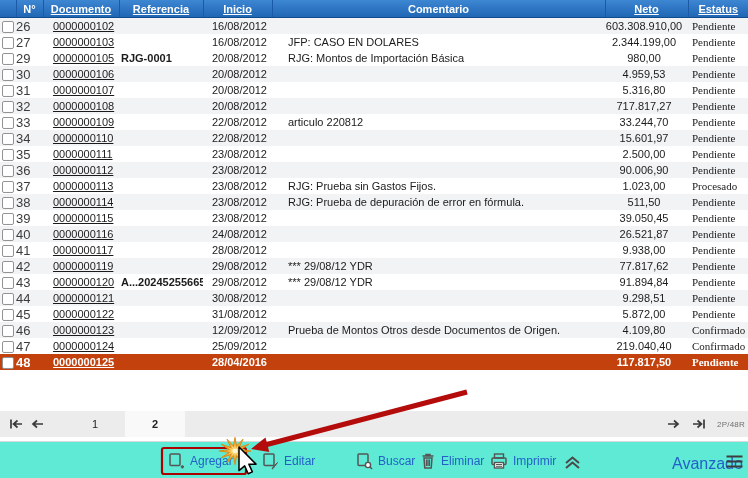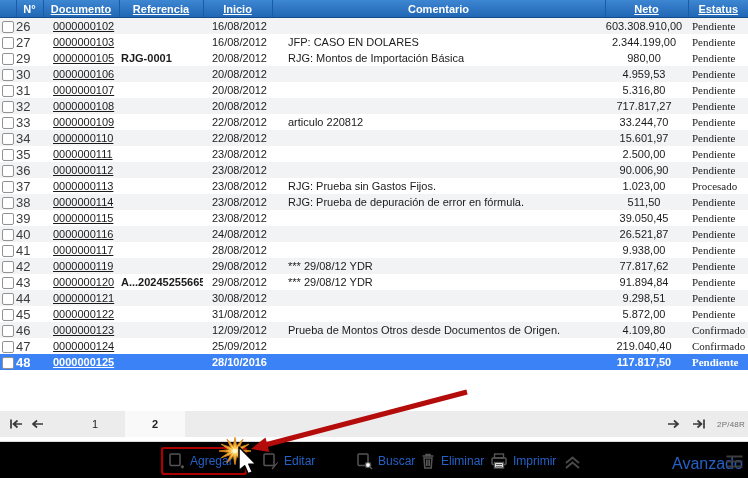--- a/index.html
+++ b/index.html
@@ -8,21 +8,21 @@
 
   
   table{border-collapse:collapse;table-layout:fixed;width:748px;}
   thead th{height:17px;background:linear-gradient(180deg,#3d86d2,#2066b4);color:#fff;
     font-size:11px;font-weight:bold;padding:0;border-right:1px solid #1a5aa6;border-bottom:1px solid #134a89;
     text-align:center;white-space:nowrap;overflow:hidden;}
   thead th:last-child{border-right:none;}
   thead th .sort{text-decoration:underline;}
   tbody td{height:16px;font-size:11px;color:#1b1b1b;padding:0;white-space:nowrap;overflow:hidden;vertical-align:middle;}
   tr.alt td{background:#f2f3f4;}
-  tr.selected td{background:#3b82f6;color:#fff;font-weight:bold;}
+  tr.selected td{background:#c2410c;color:#fff;font-weight:bold;}
   td.cbcol,th.cbcol{width:16px;}
   .cb{display:inline-block;width:10px;height:10px;border:1px solid #939393;background:#fff;border-radius:2px;margin:0 0 0 2px;vertical-align:middle;}
   td.num{font-size:13px;color:#3c3c3c;text-align:left;padding-right:3px;}
   tr.selected td.num{color:#fff;}
   .doclink{text-decoration:underline;cursor:pointer;margin-left:8px;}
   td.doc{padding-left:2px;}
   td.ref{padding-left:2px;font-weight:bold;}
   td.date{text-align:right;padding-right:5px;}
   td.comment{padding-left:16px;}
   td.neto{text-align:center;padding-right:5px;}
@@ -34,21 +34,21 @@
   .pnav{display:inline-flex;align-items:center;margin-right:6px;cursor:pointer;}
   .pages{display:flex;height:26px;margin-left:14px;}
   .page-cell{width:60px;text-align:center;line-height:26px;font-size:11px;color:#222;cursor:pointer;}
   .page-cell.current{background:#f9f9f9;font-weight:bold;}
   .pright{margin-left:auto;display:flex;align-items:center;}
   .pright .pnav{margin-right:10px;}
   .psummary{font-size:8px;color:#6f6f6f;margin-right:3px;letter-spacing:.2px;}
 
   
   .divider{position:absolute;top:441px;left:0;width:748px;border-top:1px solid #d9d9d9;}
-  .toolbar{position:absolute;top:442px;left:0;width:748px;height:36px;background:#000000;}
+  .toolbar{position:absolute;top:442px;left:0;width:748px;height:36px;background:#5eead4;}
   .btn{position:absolute;top:10px;display:flex;align-items:center;gap:5px;font-size:12px;color:#2461c7;cursor:pointer;}
   .btn svg{flex:0 0 auto;}
   .collapse{position:absolute;left:563px;top:13px;cursor:pointer;}
   .advanced{position:absolute;left:672px;top:13px;font-size:16px;color:#2461c7;cursor:pointer;}
   .menu{position:absolute;left:725px;top:12px;cursor:pointer;}
 
   
   .overlay{position:absolute;top:0;left:0;width:748px;height:478px;pointer-events:none;}
 </style>
 </head>
@@ -288,21 +288,21 @@
           <td class="date">25/09/2012</td>
           <td class="comment"></td>
           <td class="neto">219.040,40</td>
           <td class="status">Confirmado</td>
         </tr>
         <tr class="selected">
           <td class="cbcol"><span class="cb"></span></td>
           <td class="num">48</td>
           <td class="doc"><span class="doclink">0000000125</span></td>
           <td class="ref"></td>
-          <td class="date">28/10/2016</td>
+          <td class="date">28/04/2016</td>
           <td class="comment"></td>
           <td class="neto">117.817,50</td>
           <td class="status">Pendiente</td>
         </tr>
       </tbody>
   </table>
 
   <div class="pagebar">
     <span class="pnav">
       <svg width="16" height="14" viewBox="0 0 16 14">

